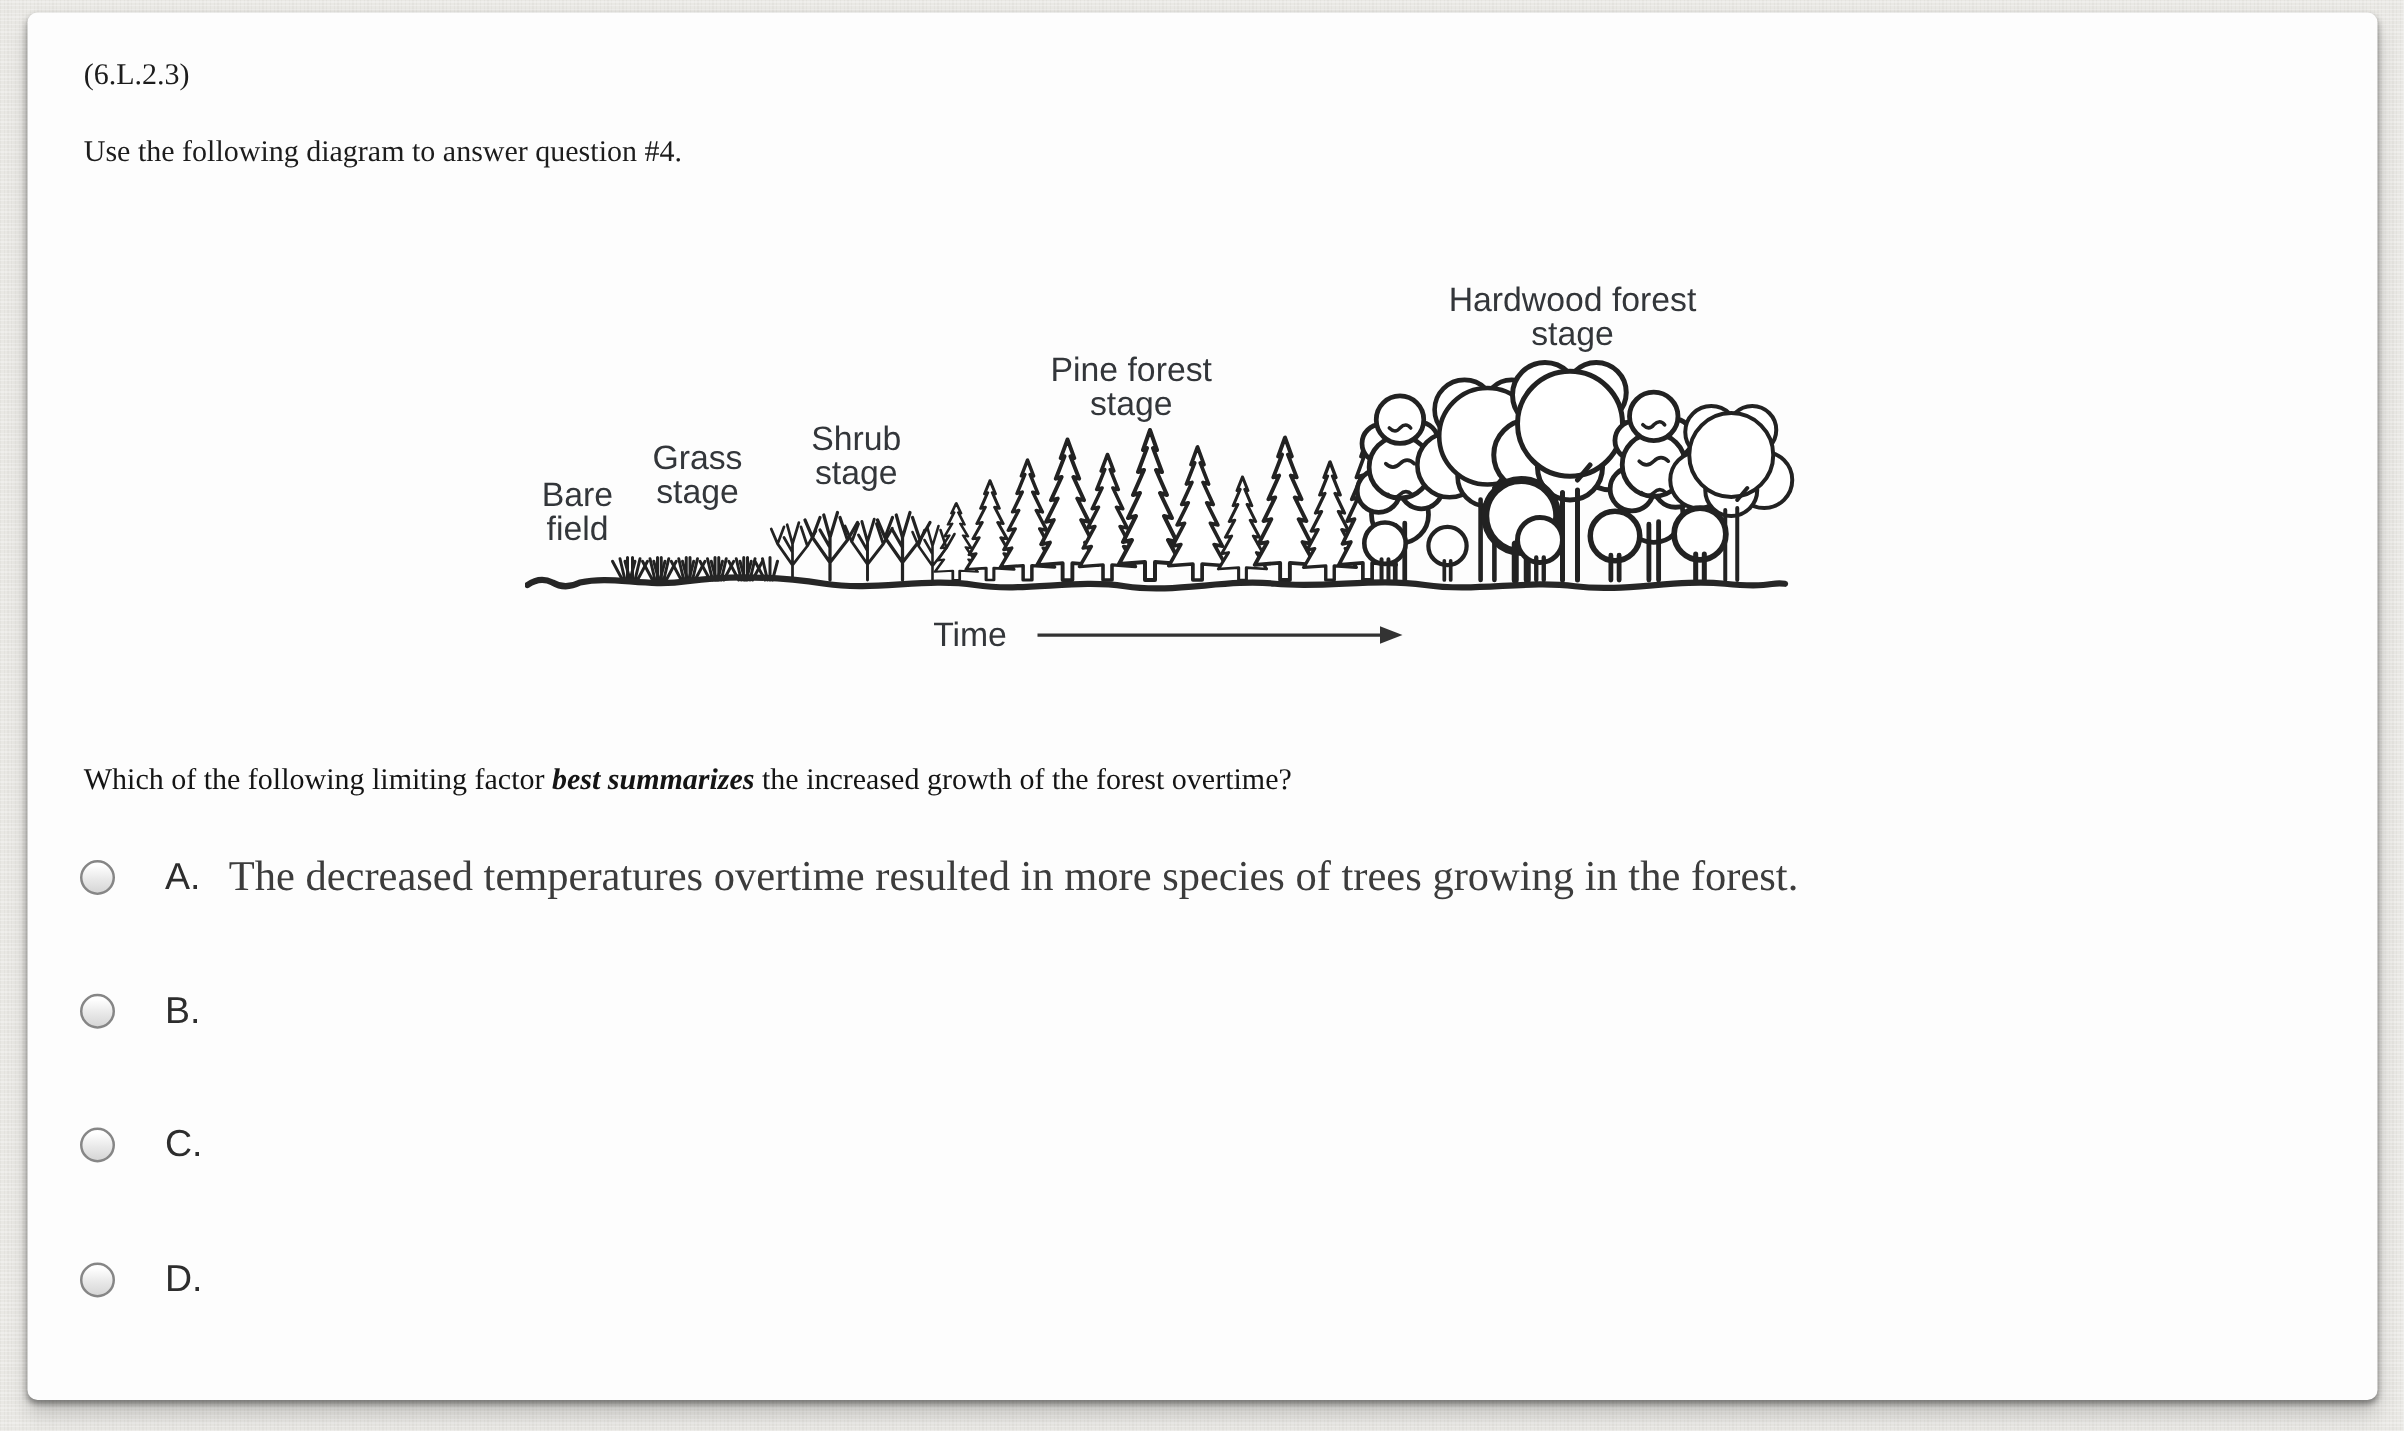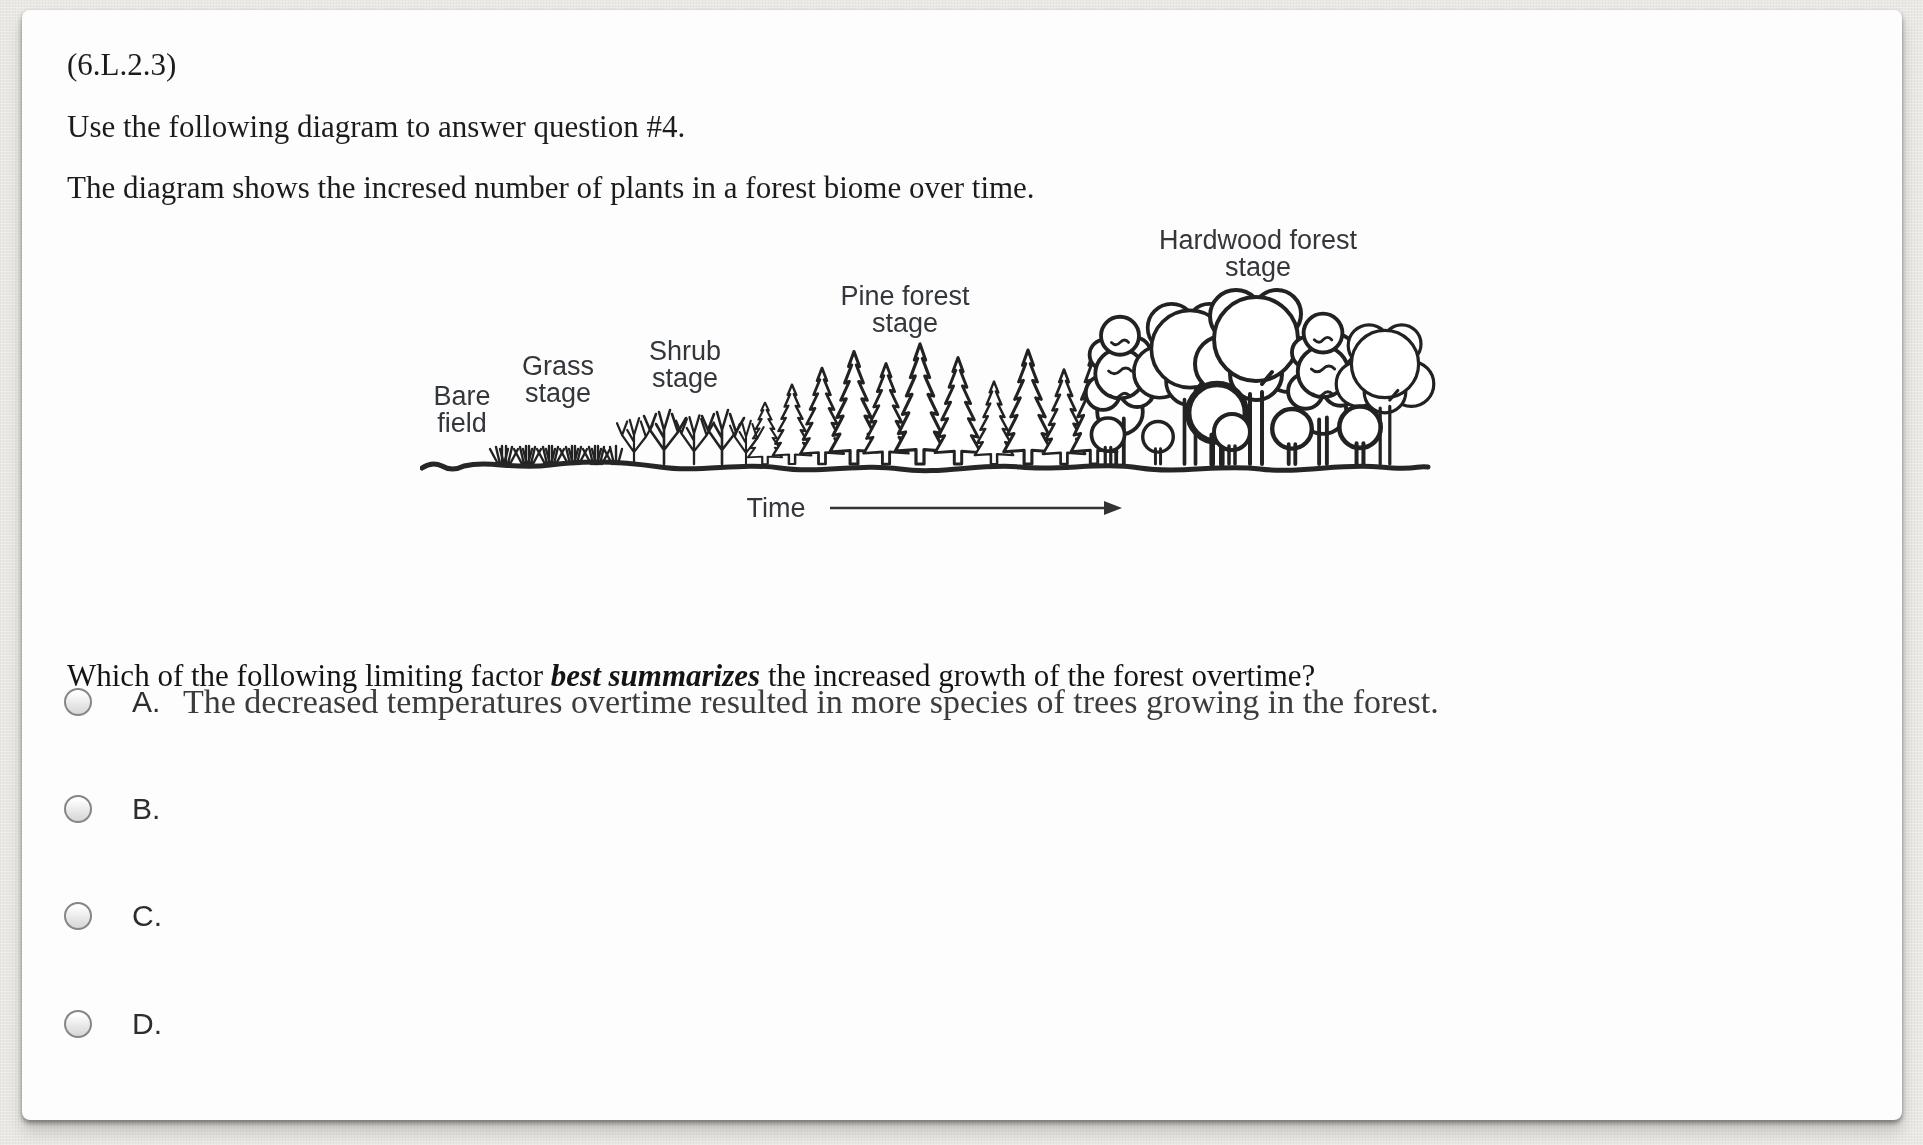--- a/index.html
+++ b/index.html
@@ -10,25 +10,25 @@
       repeating-linear-gradient(0deg, rgba(255,255,255,.28) 0 1px, rgba(0,0,0,0) 1px 3px),
       repeating-linear-gradient(90deg, rgba(210,208,203,.25) 0 1px, rgba(0,0,0,0) 1px 3px);
     font-family:"Liberation Serif","DejaVu Serif",serif;
     color:#1c1c1c;
   }
   .card{
     position:absolute;left:22px;top:10px;width:1880px;height:1110px;
     background:#fdfdfd;border-radius:8px;
     box-shadow:0 3px 5px rgba(0,0,0,.42), 0 12px 16px rgba(0,0,0,.16);
   }
-  .tline{position:absolute;left:45px;white-space:nowrap;font-size:31px;line-height:1.2;}
+  .tline{position:absolute;left:45px;white-space:nowrap;font-size:24px;line-height:1.2;}
   .code{top:36px;}
   .instruction{top:98px;font-weight:normal;}
   .description{top:159px;}
-  .question{top:600px;color:#141414;margin-top:47px;}
+  .question{top:600px;color:#141414;}
   .question .emph{font-weight:bold;font-style:italic;}
   .diagram{position:absolute;left:398px;top:212px;width:1020px;height:310px;}
   .option{
     position:absolute;left:42px;height:40px;display:flex;align-items:center;cursor:pointer;
   }
   .opt-a{top:672px;} .opt-b{top:779px;} .opt-c{top:886px;} .opt-d{top:994px;}
   .radio{
     width:28px;height:28px;border:2.5px solid #868686;border-radius:50%;
     background:linear-gradient(180deg,#ffffff 10%,#e9e9e9 55%,#d6d6d6 100%);
     box-sizing:border-box;margin-right:40px;flex:0 0 auto;
@@ -43,21 +43,20 @@
     font-size:27px;fill:#33363a;
   }
 </style>
 </head>
 <body>
 
 <div class="card">
 
   <div class="tline code">(6.L.2.3)</div>
   <div class="tline instruction">Use the following diagram to answer question #4.</div>
-  <div class="tline description">The diagram shows the incresed number of plants in a forest biome over time.</div>
 
   <svg class="diagram" viewBox="0 0 1020 310" aria-hidden="true">
     <defs>
       <g id="pine">
         <path d="M0,-150 L-7,-130 L-3,-132 L-12,-108 L-6,-110 L-17,-85 L-10,-87 L-22,-62 L-14,-64 L-27,-38 L-18,-40 L-31,-16 L-5,-18 L-5,0 L5,0 L5,-18 L31,-16 L18,-40 L27,-38 L14,-64 L22,-62 L10,-87 L17,-85 L6,-110 L12,-108 L3,-132 L7,-130 Z" fill="#ffffff" stroke="#222222" stroke-width="4" stroke-linejoin="round"></path>
       </g>
       <g id="roundtree">
         <circle cx="-33" cy="-100" r="28" fill="#fff" stroke="#222" stroke-width="4"></circle>
         <circle cx="33" cy="-100" r="28" fill="#fff" stroke="#222" stroke-width="4"></circle>
         <circle cx="-20" cy="-148" r="26" fill="#fff" stroke="#222" stroke-width="4"></circle>

